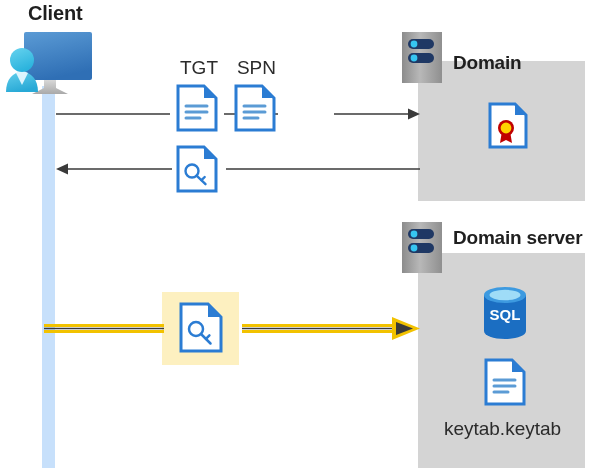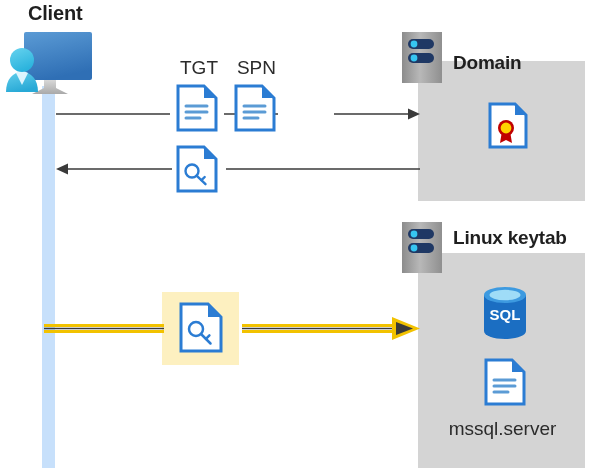--- a/index.html
+++ b/index.html
@@ -188,21 +188,21 @@
       <path d="M2 2 h27 l13 13 v34 h-40 z" fill="#ffffff" stroke="#2b7cd3" stroke-width="3"></path>
       <path d="M29 2 v13 h13 z" fill="#2b7cd3"></path>
       <g fill="none" stroke="#2b7cd3" stroke-width="2.5">
         <circle cx="17" cy="27" r="7"></circle>
         <path d="M22 32 L31.5 41.5" stroke-linecap="round"></path>
         <path d="M27 36.8 l3.4 -3.4" stroke-linecap="round"></path>
       </g>
     </svg>
   </div>
 
-  <div class="abs title-bold lin-title" style="left:453px;top:226px;width:145px;">Linux keytab</div>
+  <div class="abs title-bold lin-title" style="left:453px;top:226px;width:145px;">Domain server</div>
 
   <div class="abs" style="left:402px;top:222px;width:40px;height:51px;">
     <svg width="40" height="51" viewBox="0 0 40 51">
       <defs>
         <linearGradient id="srvGrad2" x1="0" y1="0" x2="1" y2="0">
           <stop offset="0" stop-color="#8c8c8c"></stop>
           <stop offset="0.45" stop-color="#b8b8b8"></stop>
           <stop offset="1" stop-color="#8f8f8f"></stop>
         </linearGradient>
       </defs>
@@ -234,15 +234,15 @@
       <path d="M2 2 h26 l12 12 v32 h-38 z" fill="#ffffff" stroke="#2b7cd3" stroke-width="3"></path>
       <path d="M28 2 v12 h12 z" fill="#2b7cd3"></path>
       <g stroke="#5b9bd5" stroke-width="3" stroke-linecap="round">
         <line x1="10" y1="22" x2="31" y2="22"></line>
         <line x1="10" y1="28" x2="31" y2="28"></line>
         <line x1="10" y1="34" x2="24" y2="34"></line>
       </g>
     </svg>
   </div>
 
-  <div class="abs file-label" style="left:420px;top:418px;width:165px;text-align:center;">mssql.server</div>
+  <div class="abs file-label" style="left:420px;top:418px;width:165px;text-align:center;">keytab.keytab</div>
 
 </div>
 
 </body></html>

